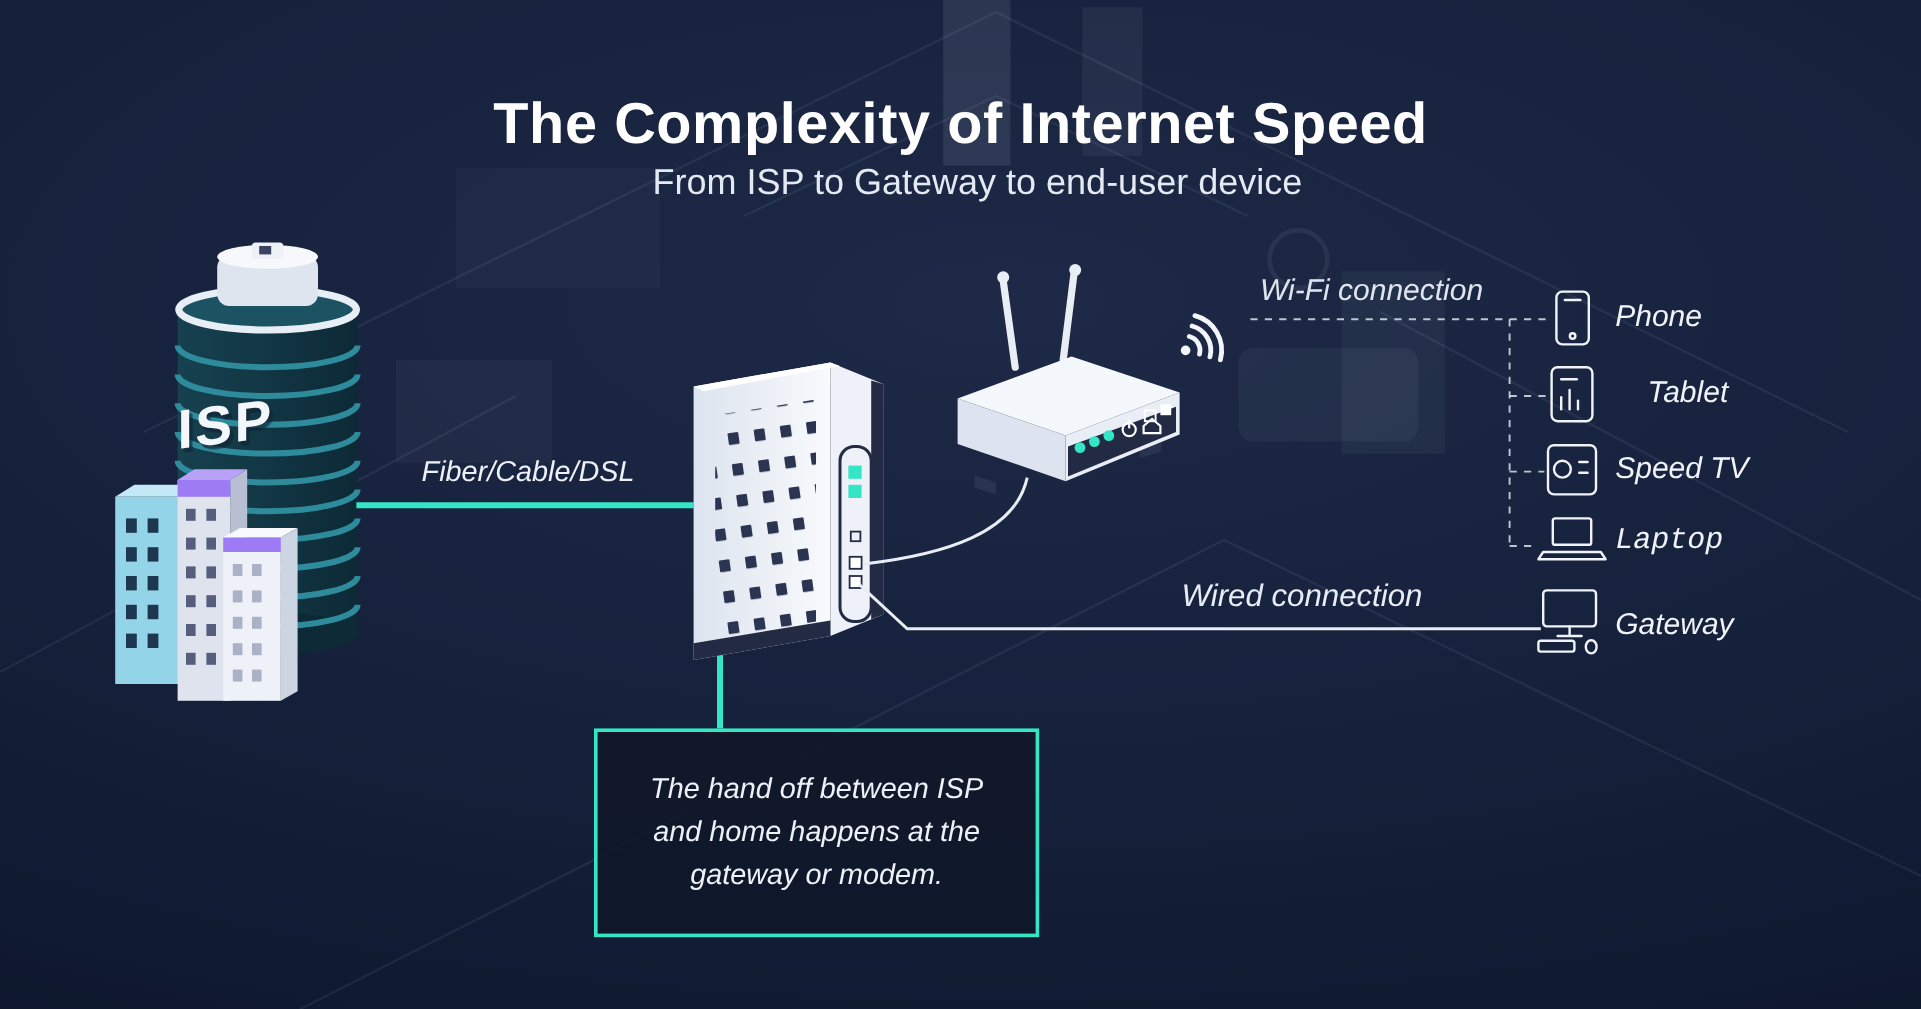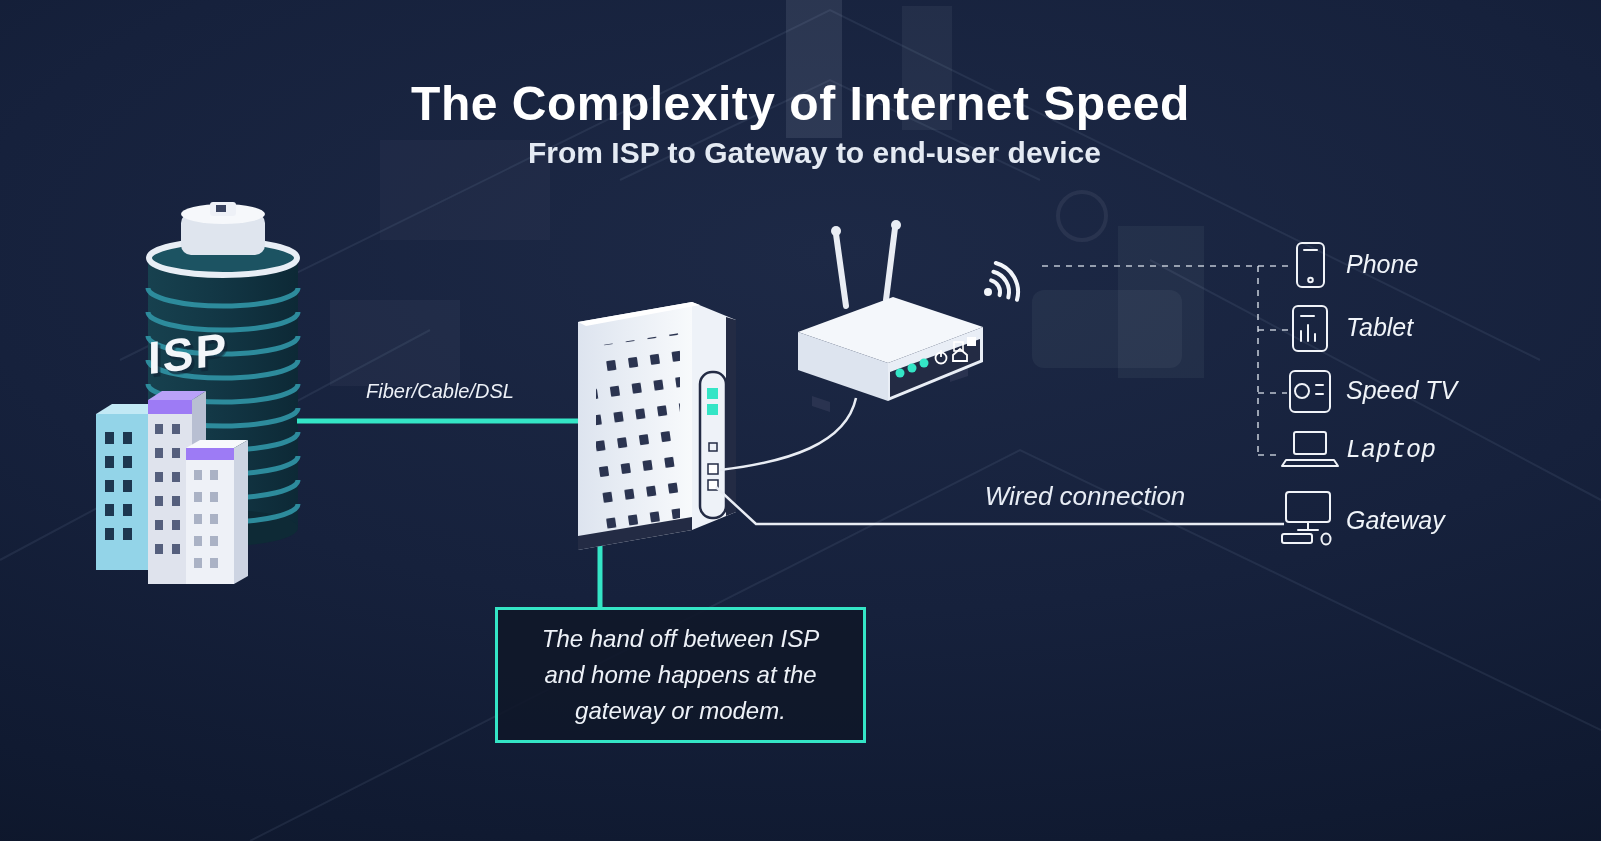--- a/index.html
+++ b/index.html
@@ -9,48 +9,48 @@
     background: radial-gradient(120% 95% at 52% 30%, #1d2946 0%, #16213c 45%, #101a31 75%, #0c1426 100%);
   }
   .art { position:absolute; left:0; top:0; width:1601px; height:841px; }
 
   .title {
     position:absolute; left:0; right:0; top:58px; text-align:center;
     font-size:48px; font-weight:bold; color:#ffffff; letter-spacing:.5px;margin-top:18px;
   }
   .subtitle {
     position:absolute; left:0; right:0; top:136px; text-align:center;
-    font-size:30px; font-weight:bold; color:#e4eaf3;padding-left:28px;
+    font-size:30px; font-weight:normal; color:#e4eaf3;padding-left:28px;
   }
   .lbl {
-    position:absolute; font-style:italic; color:#edf1f7; font-size:20px; text-align:center;
+    position:absolute; font-style:italic; color:#edf1f7; font-size:24px; text-align:center;
   }
   .fiber-label { left:300px; top:380px; width:280px; }
   .wisp-label  { left:300px; top:431px; width:280px; }
   .wifi-label  { left:1010px; top:228px; width:266px; font-size:25px; color:#dfe5ef; }
   .wired-label { left:960px;  top:481px; width:250px; font-size:26px; color:#e8edf5; }
 
   .device-label {
     position:absolute; left:1346px; font-size:25px; font-style:italic; color:#f0f4f9;
   }
   .device-label.phone   { top:250px; }
-  .device-label.tablet  { top:313px; }
+  .device-label.tablet  { top:313px;margin-left:27px; }
   .device-label.smarttv { top:376px; }
   .device-label.laptop  { top:436px;font-family:Liberation Mono, monospace; }
   .device-label.desktop { top:506px; }
 
   .isp-label {
     position:absolute; left:148px; top:322px; width:150px;
     font-size:46px; font-weight:bold; color:#f3f6fa; letter-spacing:2px;
     transform: skewY(-7deg);
     text-shadow: 2px 3px 0 rgba(20,40,60,0.55), 3px 4px 0 rgba(10,25,40,0.35);
   }
 
   .callout {
-    position:absolute; left:495px; top:607px; width:371px; height:136px;
+    position:absolute; left:495px; top:607px; width:371px; height:174px;
     box-sizing:border-box; border:3px solid #34e5c6;
     background: rgba(15,23,41,0.90);
     display:flex; align-items:center; justify-content:center;
     padding:12px 26px; text-align:center;
   }
   .callout p { margin:0; font-size:24px; font-style:italic; line-height:1.5; color:#eef2f8; }
 </style>
 </head>
 <body>
 
@@ -263,20 +263,21 @@
       </g>
     </g>
   </svg>
 
   <div class="title">The Complexity of Internet Speed</div>
   <div class="subtitle">From ISP to Gateway to end-user device</div>
 
   <div class="isp-label">ISP</div>
 
   <div class="lbl fiber-label">Fiber/Cable/DSL</div>
+  <div class="lbl wifi-label">Wi-Fi connection</div>
   <div class="lbl wired-label">Wired connection</div>
 
   <div class="device-label phone">Phone</div>
   <div class="device-label tablet">Tablet</div>
   <div class="device-label smarttv">Speed TV</div>
   <div class="device-label laptop">Laptop</div>
   <div class="device-label desktop">Gateway</div>
 
   <div class="callout">
     <p>The hand off between ISP and home happens at the gateway or modem.</p>

